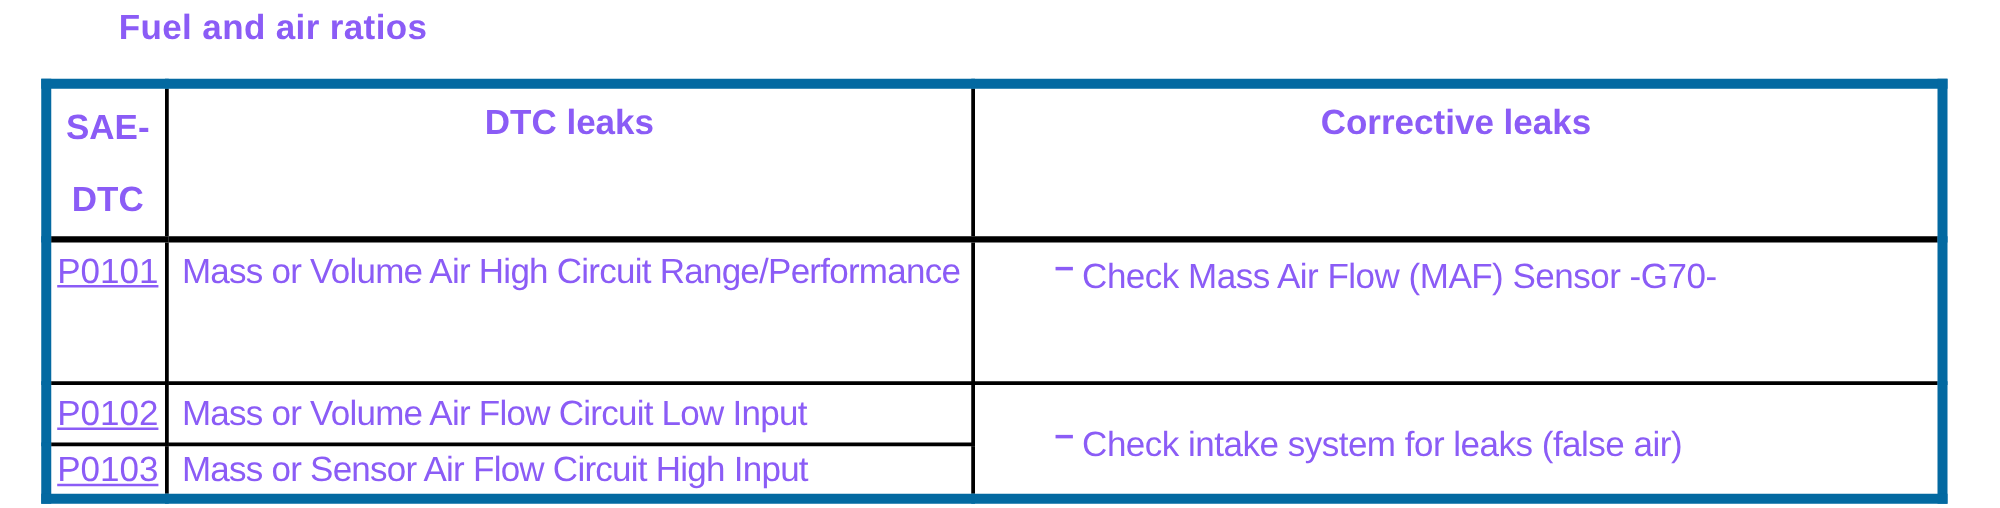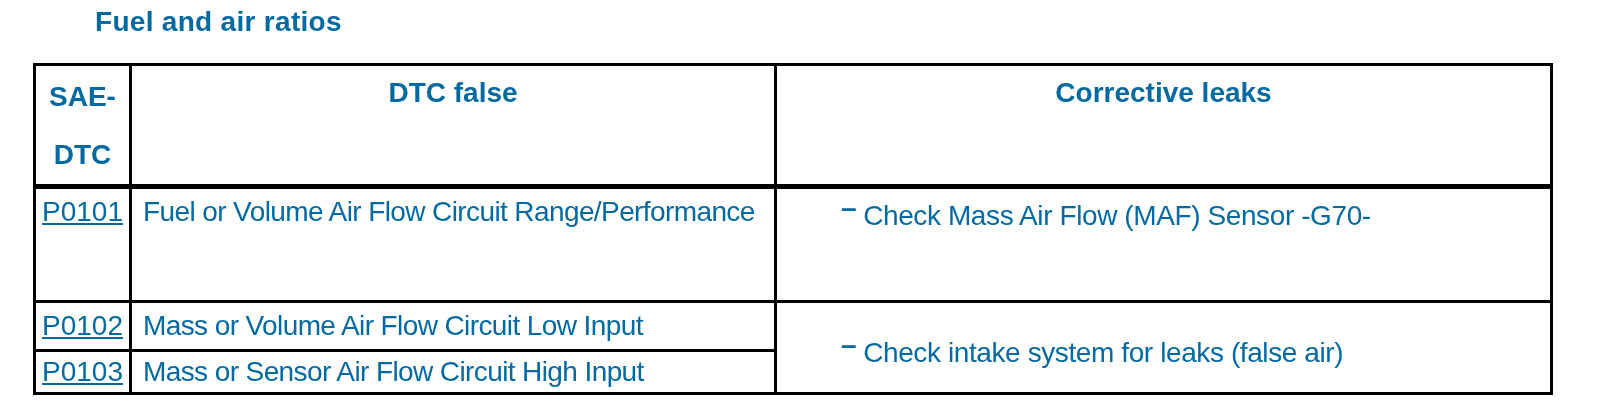--- a/index.html
+++ b/index.html
@@ -1,41 +1,41 @@
 <!DOCTYPE html>
 <html><head>
 <meta charset="utf-8">
 <style>
   html, body { margin: 0; padding: 0; background: #ffffff; }
   .page {
     position: relative;
     width: 1600px;
     height: 406px;
     background: #ffffff;
-    color: #0369a1;
+    color: #8b5cf6;
     font-family: "Liberation Sans", sans-serif;
     overflow: hidden;
   }
   .doc-title {
     position: absolute;
     left: 95px;
     top: 6px;
     font-size: 28px;
     font-weight: bold;
     letter-spacing: 0.3px;
     white-space: nowrap;
   }
   table.dtc-table {
     position: absolute;
     left: 33px;
     top: 63px;
     width: 1517px;
     border-collapse: collapse;
     table-layout: fixed;
-    border: 2px solid #0369a1;
+    border: 8px solid #0369a1;
   }
   .dtc-table th, .dtc-table td {
     border: 3px solid #000;
     padding: 0;
     font-size: 28px;
     overflow: hidden;
   }
   tr.header-row { height: 111px; }
   tr.row-p0101  { height: 115px; }
   tr.row-p0102  { height: 49px; }
@@ -105,27 +105,27 @@
       <col style="width:645px">
       <col style="width:776px">
     </colgroup>
 
     <tbody>
         <tr class="header-row">
       <th class="h-code">
         <div>SAE-</div>
         <div>DTC</div>
       </th>
-      <th class="h-wide">DTC false</th>
+      <th class="h-wide">DTC leaks</th>
       <th class="h-wide">Corrective leaks</th>
     </tr>
 
     <tr class="row-p0101">
       <td class="code-cell">P0101</td>
-      <td class="dtc-cell">Fuel or Volume Air Flow Circuit Range/Performance</td>
+      <td class="dtc-cell">Mass or Volume Air High Circuit Range/Performance</td>
       <td class="action-cell">
         <span class="bullet">–</span><span>Check Mass Air Flow (MAF) Sensor -G70-</span>
       </td>
     </tr>
 
     <tr class="row-p0102">
       <td class="code-cell">P0102</td>
       <td class="dtc-cell">Mass or Volume Air Flow Circuit Low Input</td>
       <td class="action-cell action-merged" rowspan="2">
         <span class="bullet">–</span><span>Check intake system for leaks (false air)</span>

